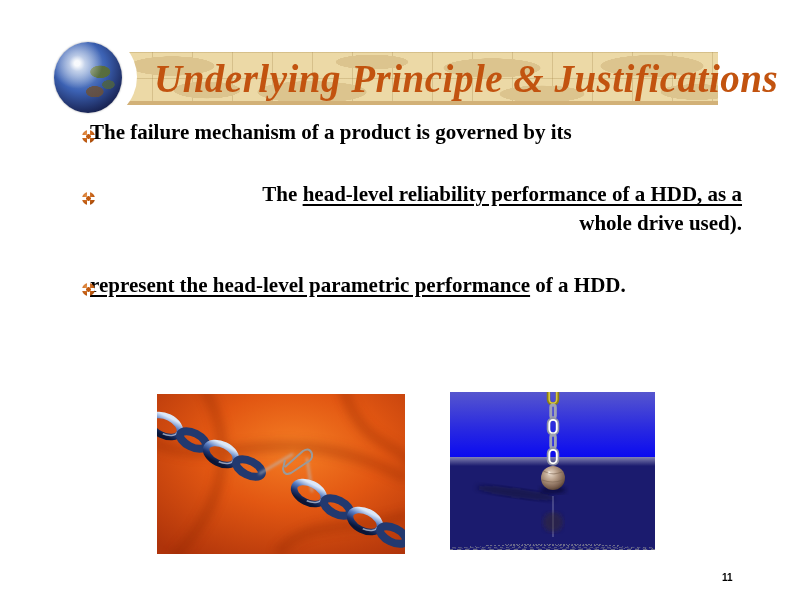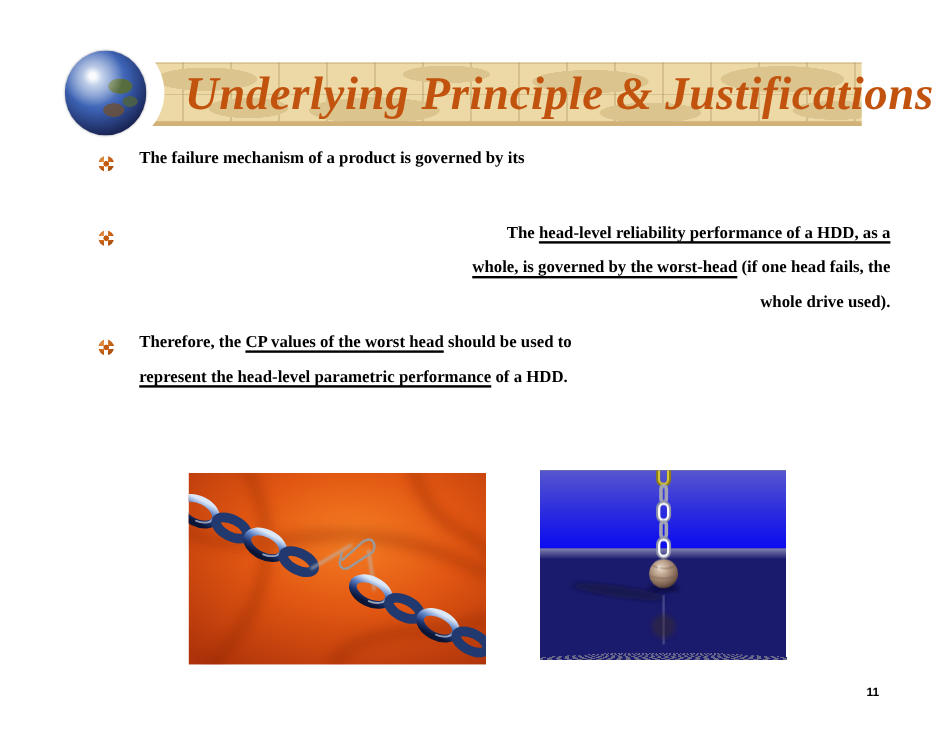--- a/index.html
+++ b/index.html
@@ -42,21 +42,21 @@
     background-image:
       radial-gradient(circle at 34% 30%, rgba(255,255,255,0.95) 0 4%, rgba(255,255,255,0.55) 12%, rgba(255,255,255,0) 38%),
       radial-gradient(ellipse 16px 10px at 68% 42%, rgba(90,110,50,0.9) 0 60%, rgba(0,0,0,0) 65%),
       radial-gradient(ellipse 14px 9px  at 60% 70%, rgba(110,80,50,0.8) 0 60%, rgba(0,0,0,0) 65%),
       radial-gradient(ellipse 10px 7px  at 80% 60%, rgba(80,100,60,0.8) 0 60%, rgba(0,0,0,0) 65%),
       radial-gradient(circle at 40% 35%, #8aa8d8 0%, #3c62b4 40%, #17204e 78%, #070b1e 100%);
     box-shadow:0 0 2px rgba(0,0,0,0.4);
   }
   
   .para{position:absolute;left:82px;width:660px;}
-  .para .text{margin-left:34px;font-size:14px;font-weight:bold;color:#000;line-height:29px;}
+  .para .text{margin-left:8px;font-size:21px;font-weight:bold;color:#000;line-height:29px;}
   .para .line{white-space:nowrap;}
   .u{text-decoration:underline;text-decoration-thickness:1.8px;text-underline-offset:3px;}
   .bullet-icon{
     position:absolute;left:0;top:12px;width:13px;height:13px;border-radius:50%;
     background-image:
       radial-gradient(circle at 50% 50%, #c05a10 0 2px, rgba(0,0,0,0) 2.6px),
       linear-gradient(0deg,  rgba(0,0,0,0) 5px, #fff 5px, #fff 8px, rgba(0,0,0,0) 8px),
       linear-gradient(90deg, rgba(0,0,0,0) 5px, #fff 5px, #fff 8px, rgba(0,0,0,0) 8px),
       radial-gradient(circle at 35% 30%, #e8964f, #c05a10 55%, #8a3c06 100%);
   }
@@ -94,28 +94,26 @@
 <div class="para" id="para-1">
   <span class="bullet-icon"></span>
   <div class="text">
       <div class="line"><span>The failure mechanism of a product is governed by its</span></div>
     </div>
 </div>
 <div class="para" id="para-2">
   <span class="bullet-icon"></span>
   <div class="text">
       <div class="line"><span>The </span><span class="u">head-level reliability performance of a HDD, as a</span></div>
-      <div class="line"><span class="u">whole, is governed by the worst-head</span><span> (if one head fails, the</span></div>
       <div class="line"><span>whole drive used).</span></div>
     </div>
 </div>
 <div class="para" id="para-3">
   <span class="bullet-icon"></span>
   <div class="text">
-      <div class="line"><span>Therefore, the </span><span class="u">CP values of the worst head</span><span> should be used to</span></div>
       <div class="line"><span class="u">represent the head-level parametric performance</span><span> of a HDD.</span></div>
     </div>
 </div>
 
 <div class="img-left">
   <svg width="248" height="160" viewBox="0 0 248 160">
     <defs>
       <radialGradient id="oBg" cx="55%" cy="35%" r="80%">
         <stop offset="0%" stop-color="#F57E24"></stop>
         <stop offset="45%" stop-color="#E25712"></stop>

